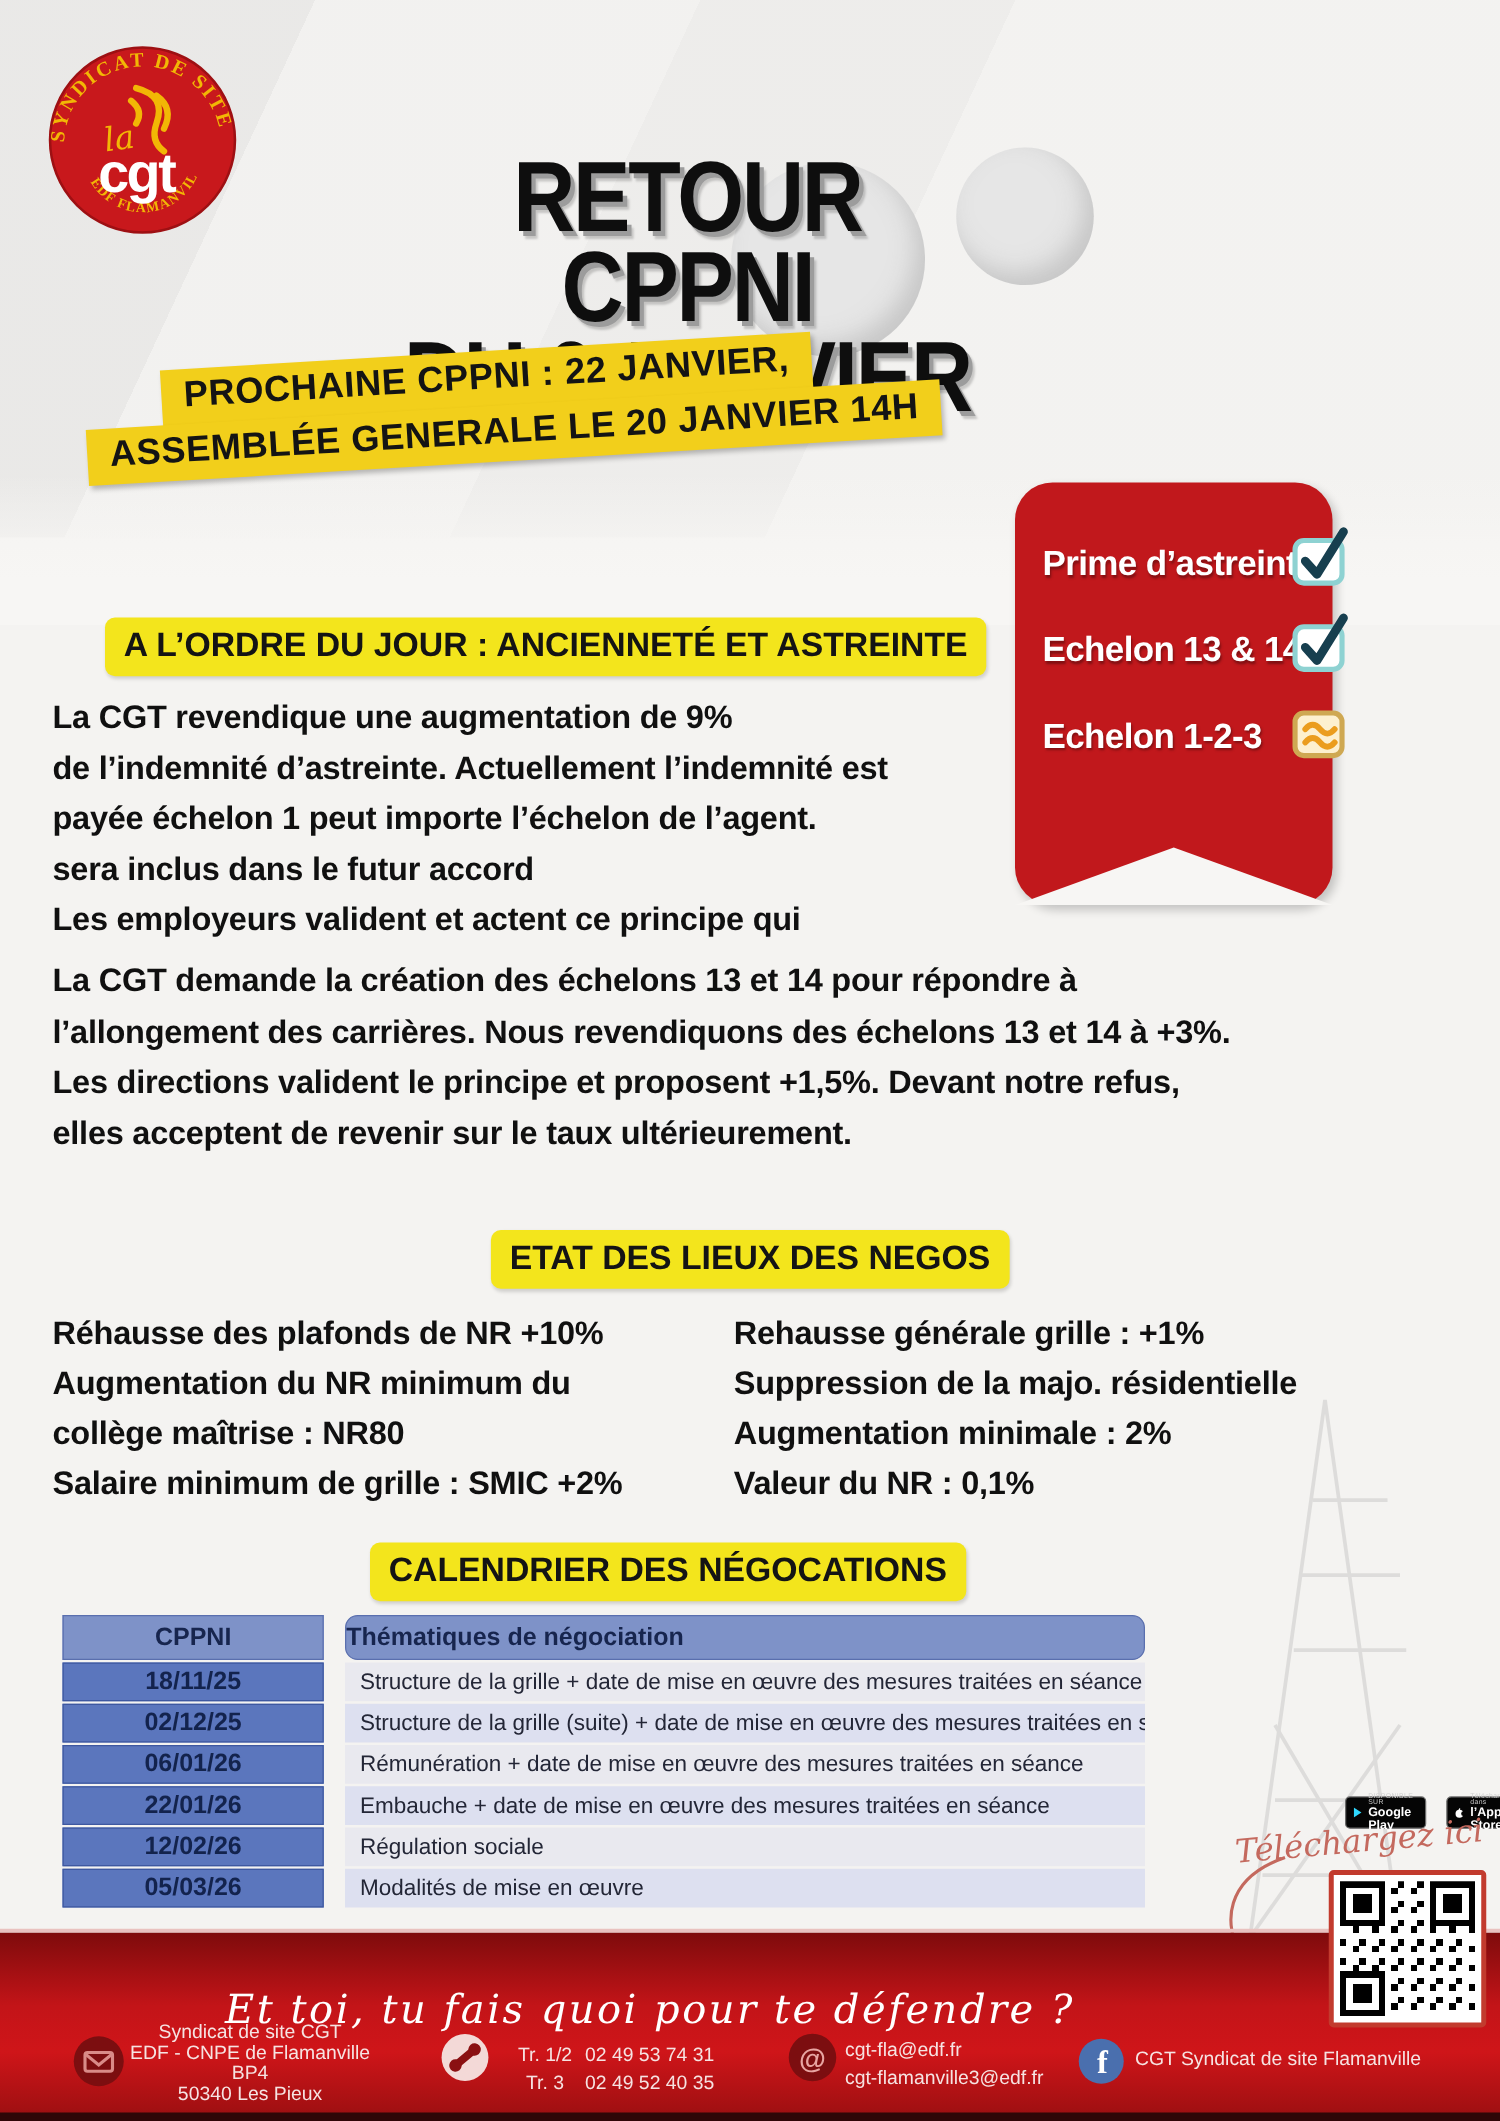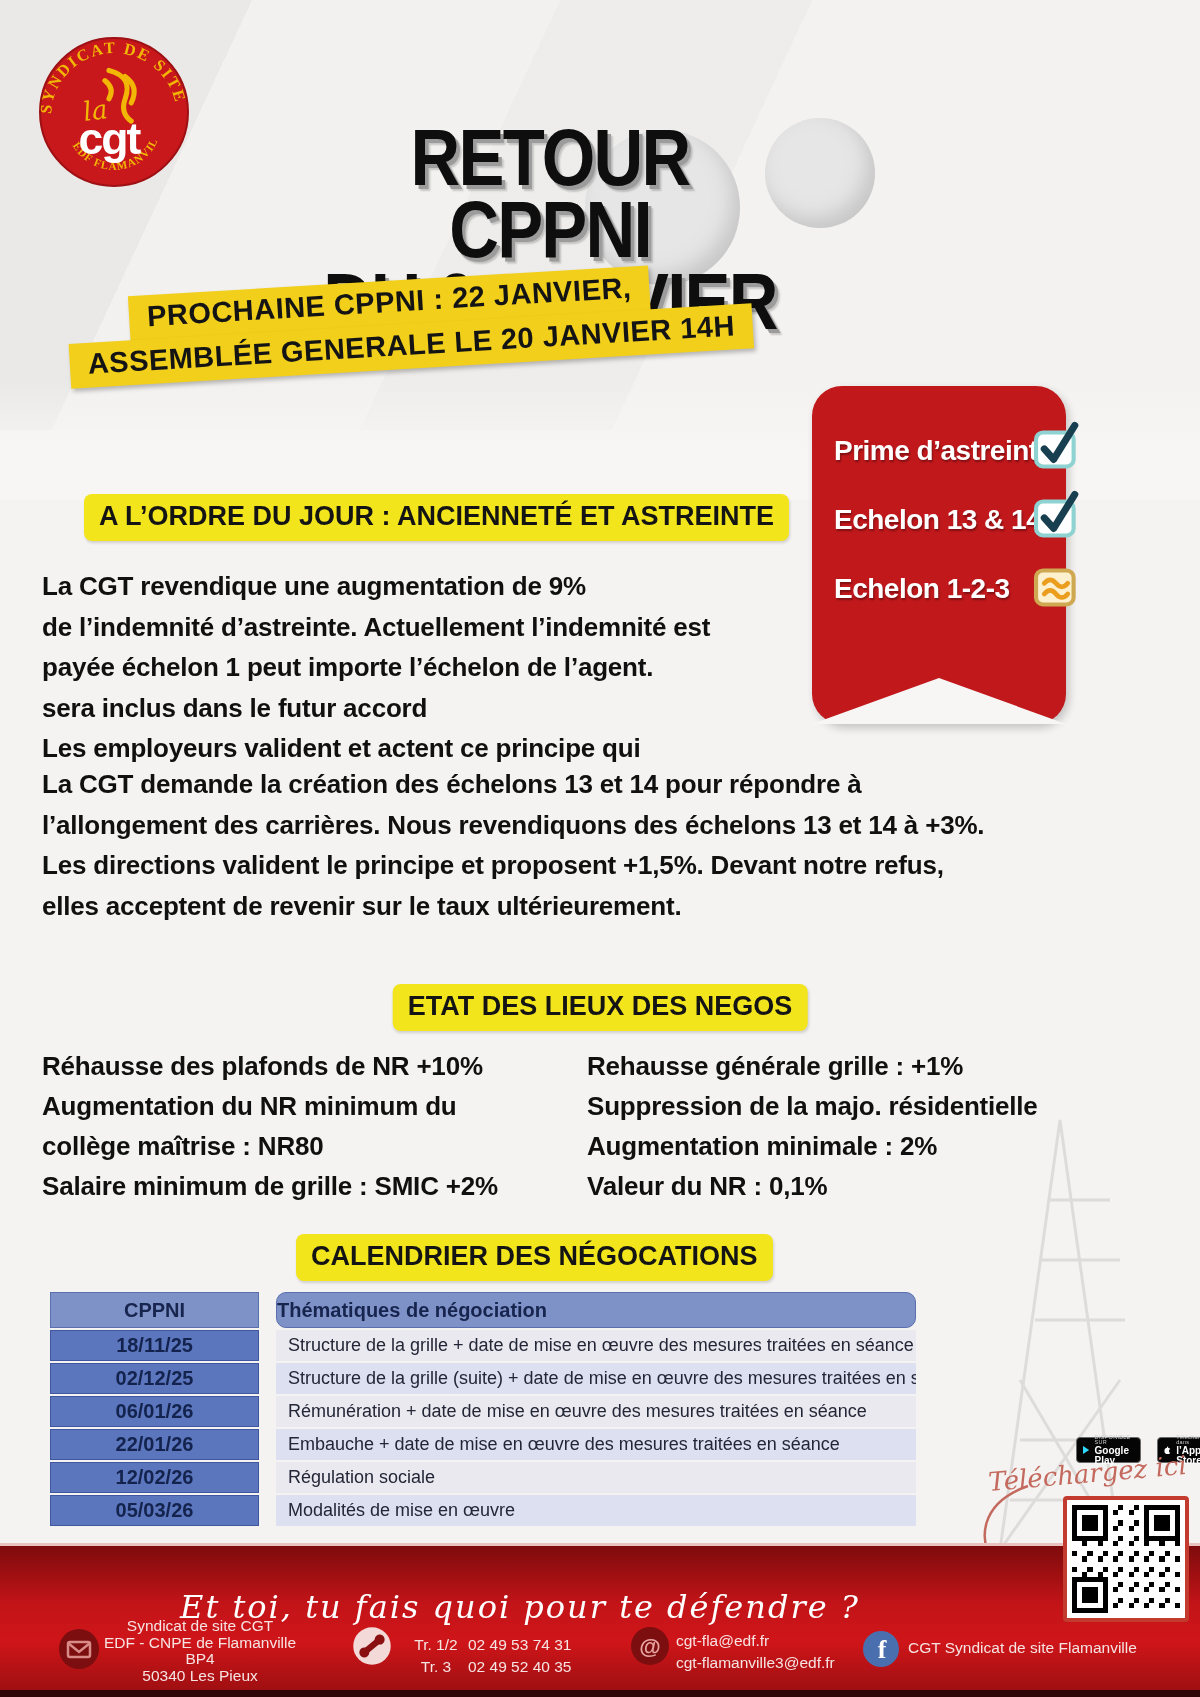--- a/index.html
+++ b/index.html
@@ -42,21 +42,21 @@
   .ribbon-item .ric{position:absolute;right:-14px;top:-8px;width:48px;height:54px;}
   
   .yhead{position:absolute;background:#f3e51c;border-radius:8px;padding:7px 15px 9px;
     font-weight:bold;font-size:27px;color:#141414;white-space:nowrap;box-shadow:1px 2px 3px rgba(0,0,0,.15);}
   .h-agenda{left:84px;top:494px;}
   .h-negos{left:50%;transform:translateX(-50%);top:984px;}
   .h-cal{left:296px;top:1234px;}
   
   .para{position:absolute;color:#101010;font-weight:bold;font-size:26px;letter-spacing:-.2px;}
   .para .pl{line-height:40.5px;white-space:nowrap;}
-  .p1{left:42px;top:553px;margin-top:13px;}
+  .p1{left:42px;top:553px;}
   .p2{left:42px;top:764px;}
   .cols{position:absolute;left:42px;top:1046px;width:1130px;display:flex;}
   .col{color:#101010;font-weight:bold;font-size:26px;letter-spacing:-.2px;}
   .col .pl{line-height:40px;white-space:nowrap;}
   .col-l{width:545px;}
   .col-r{flex:1;}
   
   .cal-table{position:absolute;left:50px;top:1292px;width:866px;}
   .t-row{display:flex;gap:17px;margin-bottom:2px;}
   .t-date,.t-head-l{width:207px;flex:none;text-align:center;}

